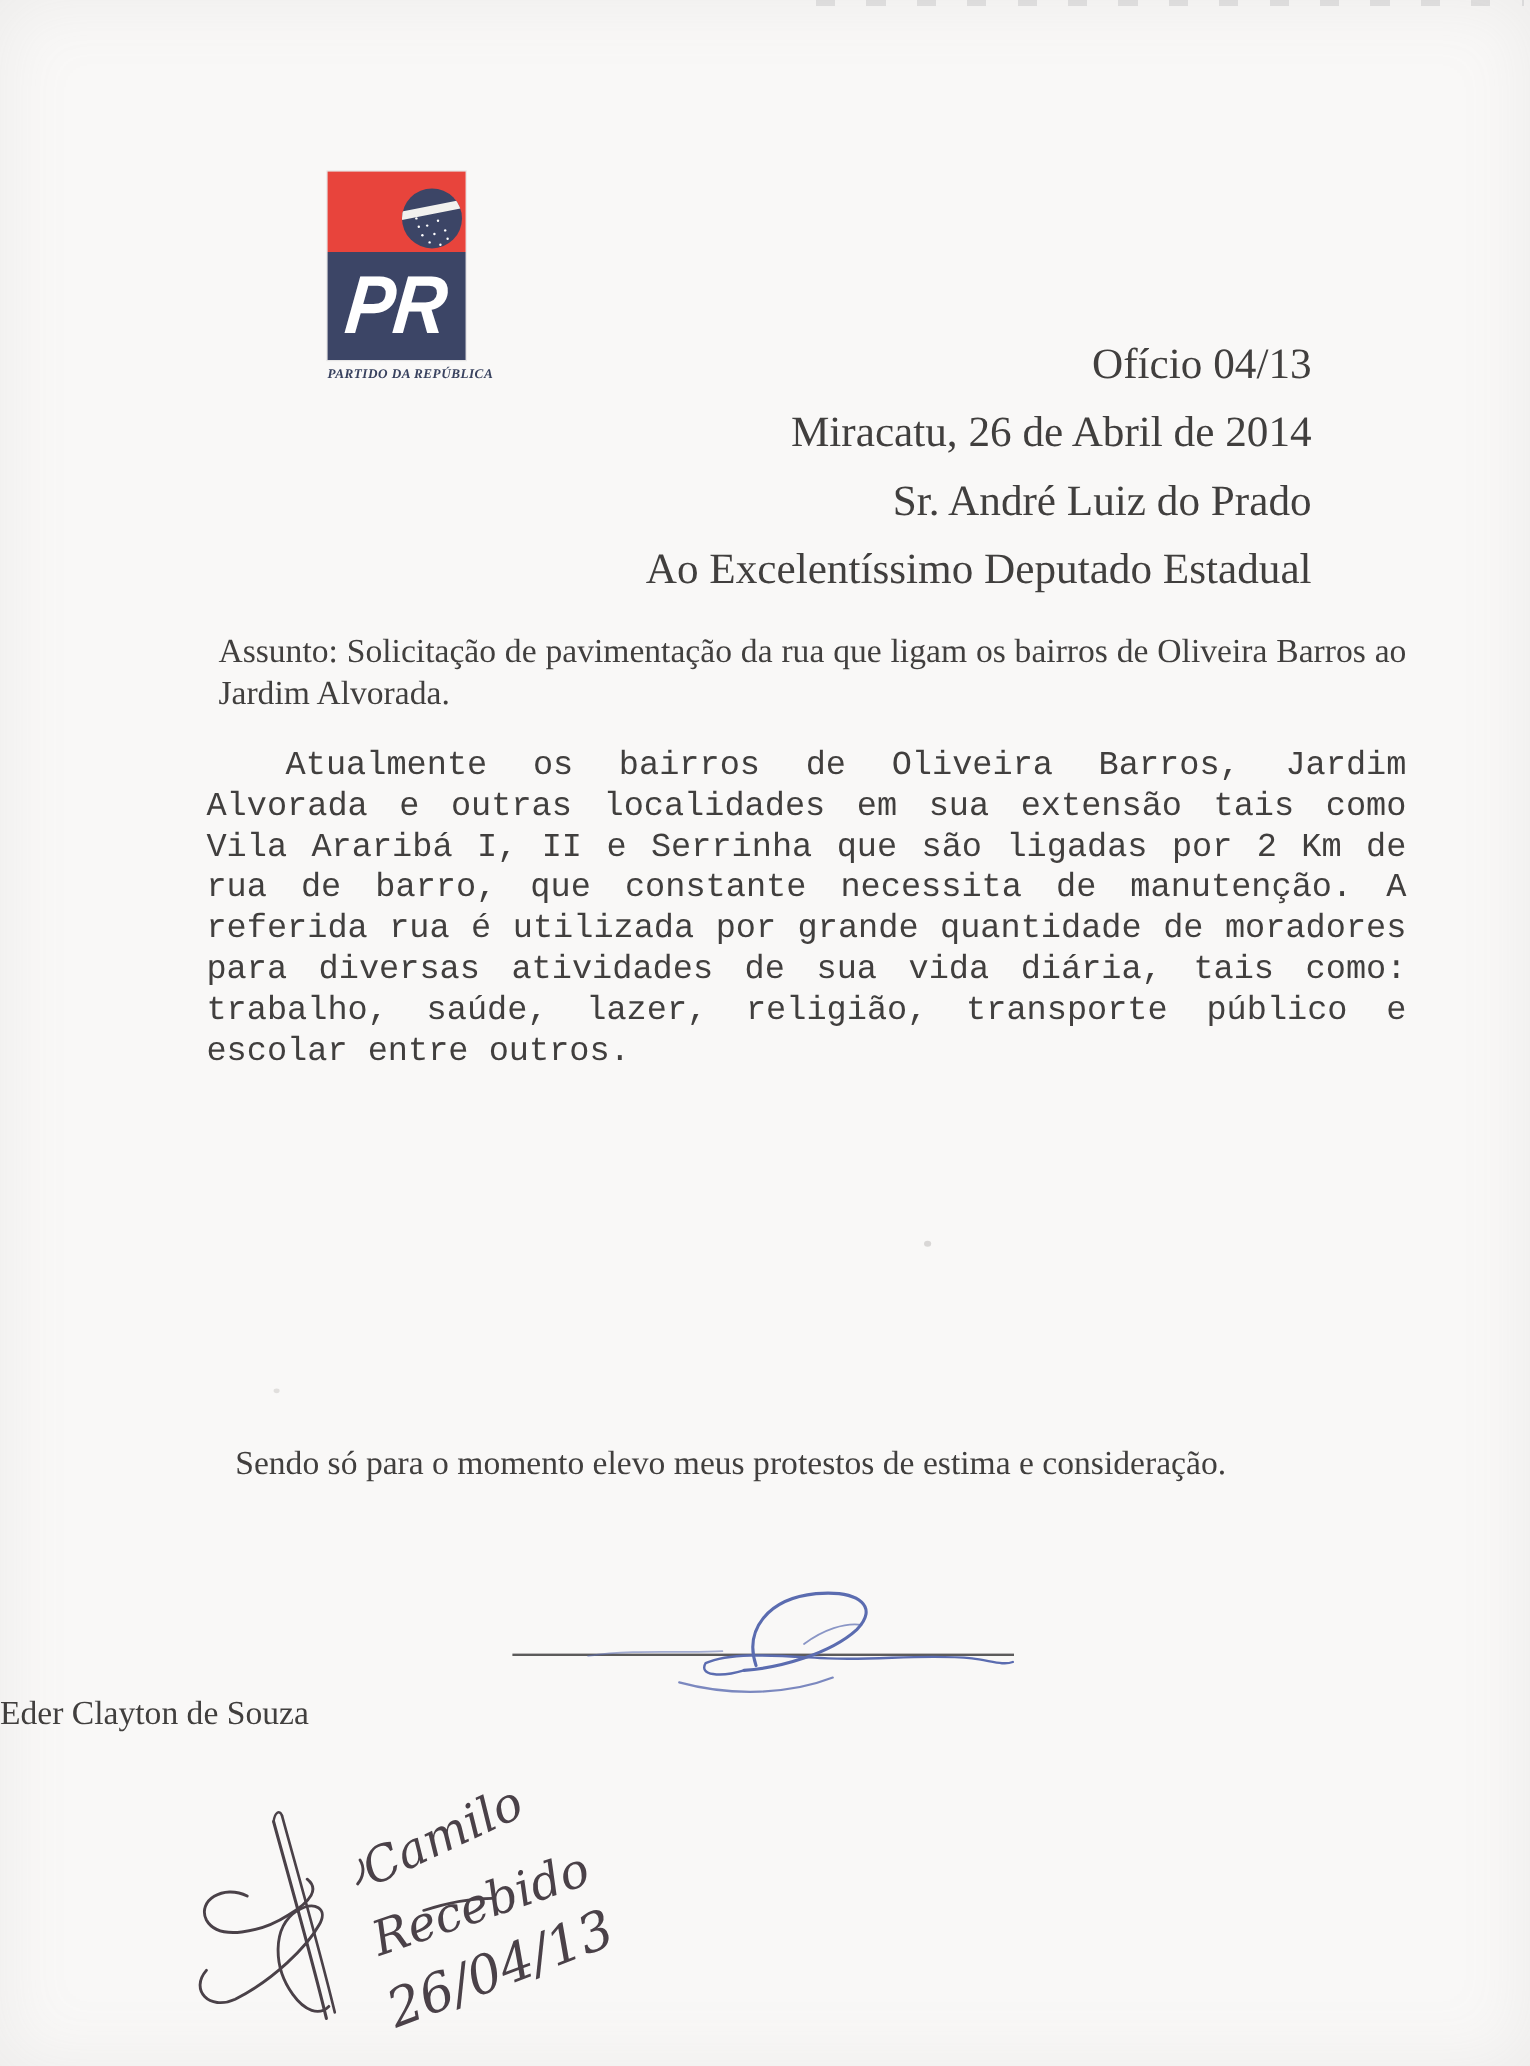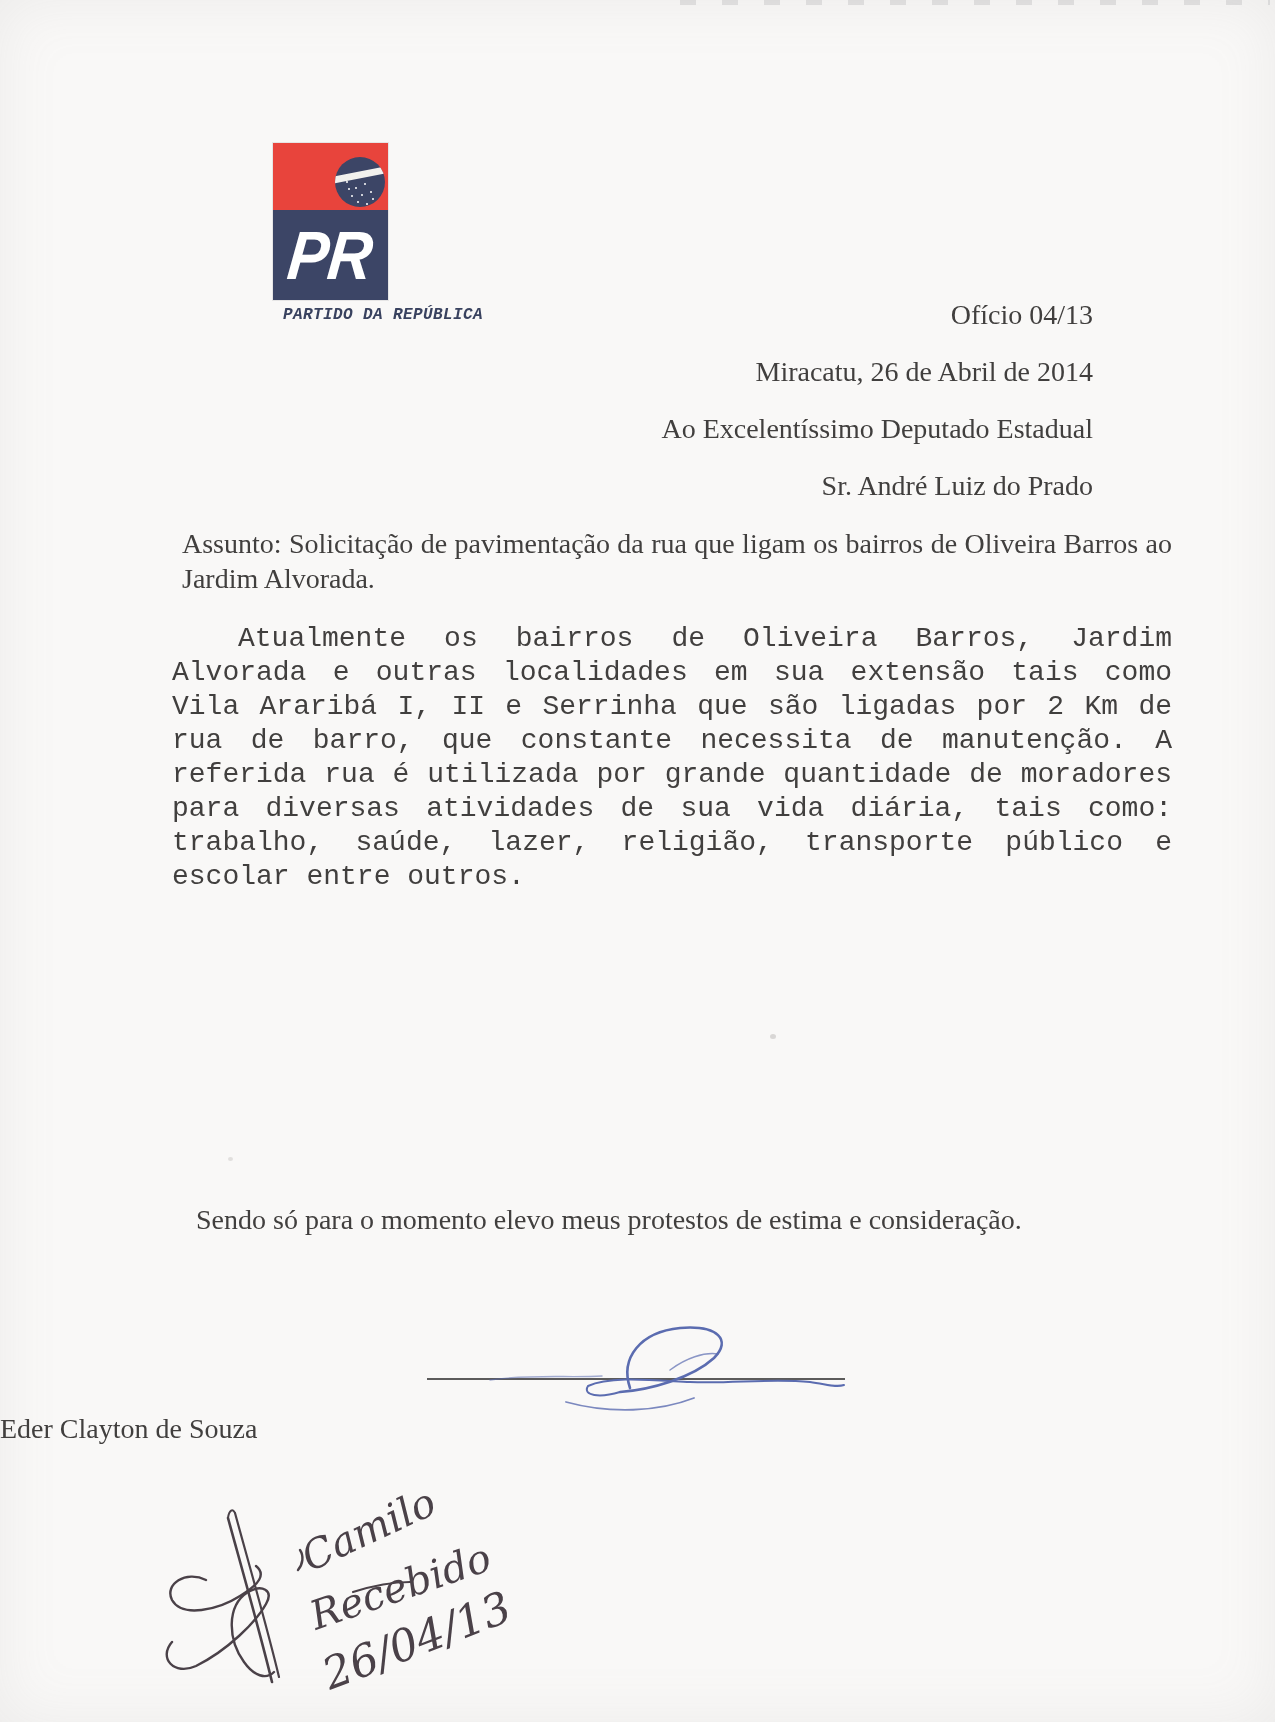--- a/index.html
+++ b/index.html
@@ -26,27 +26,27 @@
   .globe-band{position:absolute;left:-10px;top:14px;width:74px;height:7px;background:#f2f1ee;transform:rotate(-11deg);border-radius:3px;}
   .star{position:absolute;width:2px;height:2px;border-radius:50%;background:#fff;
     box-shadow:9px 6px 0 #fff,18px 2px 0 #fff,24px 10px 0 #fff,5px 14px 0 #fff,15px 13px 0 #fff,26px 17px 0 #fff,11px 20px 0 #fff,20px 22px 0 #fff,2px 7px 0 #fff;}
   .logo-navy{height:90px;background:#3c4566;display:flex;align-items:center;justify-content:center;}
   .logo-pr{
     font-family:"Liberation Sans",sans-serif;font-weight:bold;font-style:italic;
     font-size:72px;line-height:72px;color:#fff;letter-spacing:-1px;
     transform:skewX(-6deg) scale(.85,.95);
   }
   .logo-caption{
-    margin-top:6px;width:140px;font-family:Liberation Mono, monospace;
-    font-weight:bold;font-style:italic;font-size:16px;letter-spacing:.4px;
-    color:#39425f;white-space:nowrap;margin-left:10px;
+    margin-top:6px;width:140px;font-family:Liberation Serif, serif;
+    font-weight:bold;font-style:italic;font-size:11px;letter-spacing:.4px;
+    color:#39425f;white-space:nowrap;
   }
 
   
-  .header-block{position:absolute;top:300px;right:182px;text-align:right;font-size:28px;}
+  .header-block{position:absolute;top:288px;right:182px;text-align:right;font-size:36px;}
   .header-block div{line-height:30px;margin-bottom:27px;white-space:nowrap;}
   .subject{position:absolute;left:182px;top:526px;width:990px;font-size:28px;line-height:35px;text-align:justify;}
   .body-text{position:absolute;left:172px;top:622px;width:1000px;font-size:28px;line-height:34px;text-align:justify;font-family:Liberation Mono, monospace;}
   .body-text p{margin:0;text-indent:66px;}
   .closing{position:absolute;left:196px;top:1204px;font-size:28px;white-space:nowrap;}
 
   
   .sig-rule{position:absolute;left:427px;top:1378px;width:418px;height:2px;background:#41403f;opacity:.85;}
   .sig-scribble{position:absolute;left:470px;top:1318px;}
   .sig-name{position:absolute;left:0;top:1413px;width:1160px;font-size:28px;}
@@ -76,22 +76,22 @@
       <div class="logo-navy">
         <span class="logo-pr">PR</span>
       </div>
     </div>
     <div class="logo-caption">PARTIDO DA REPÚBLICA</div>
   </div>
 
   <div class="header-block">
     <div>Ofício 04/13</div>
     <div>Miracatu, 26 de Abril de 2014</div>
+    <div>Sr. André Luiz do Prado</div>
     <div>Ao Excelentíssimo Deputado Estadual</div>
-    <div>Sr. André Luiz do Prado</div>
   </div>
 
   <div class="subject">Assunto: Solicitação de pavimentação da rua que ligam os bairros de Oliveira Barros ao Jardim Alvorada.</div>
 
   <div class="body-text">
     <p>Atualmente os bairros de Oliveira Barros, Jardim Alvorada e outras localidades em sua extensão tais como Vila Araribá I, II e Serrinha que são ligadas por 2 Km de rua de barro, que constante necessita de manutenção. A referida rua é utilizada por grande quantidade de moradores para diversas atividades de sua vida diária, tais como: trabalho, saúde, lazer, religião, transporte público e escolar entre outros.</p>
   </div>
 
   <div class="closing">Sendo só para o momento elevo meus protestos de estima e consideração.</div>
 

